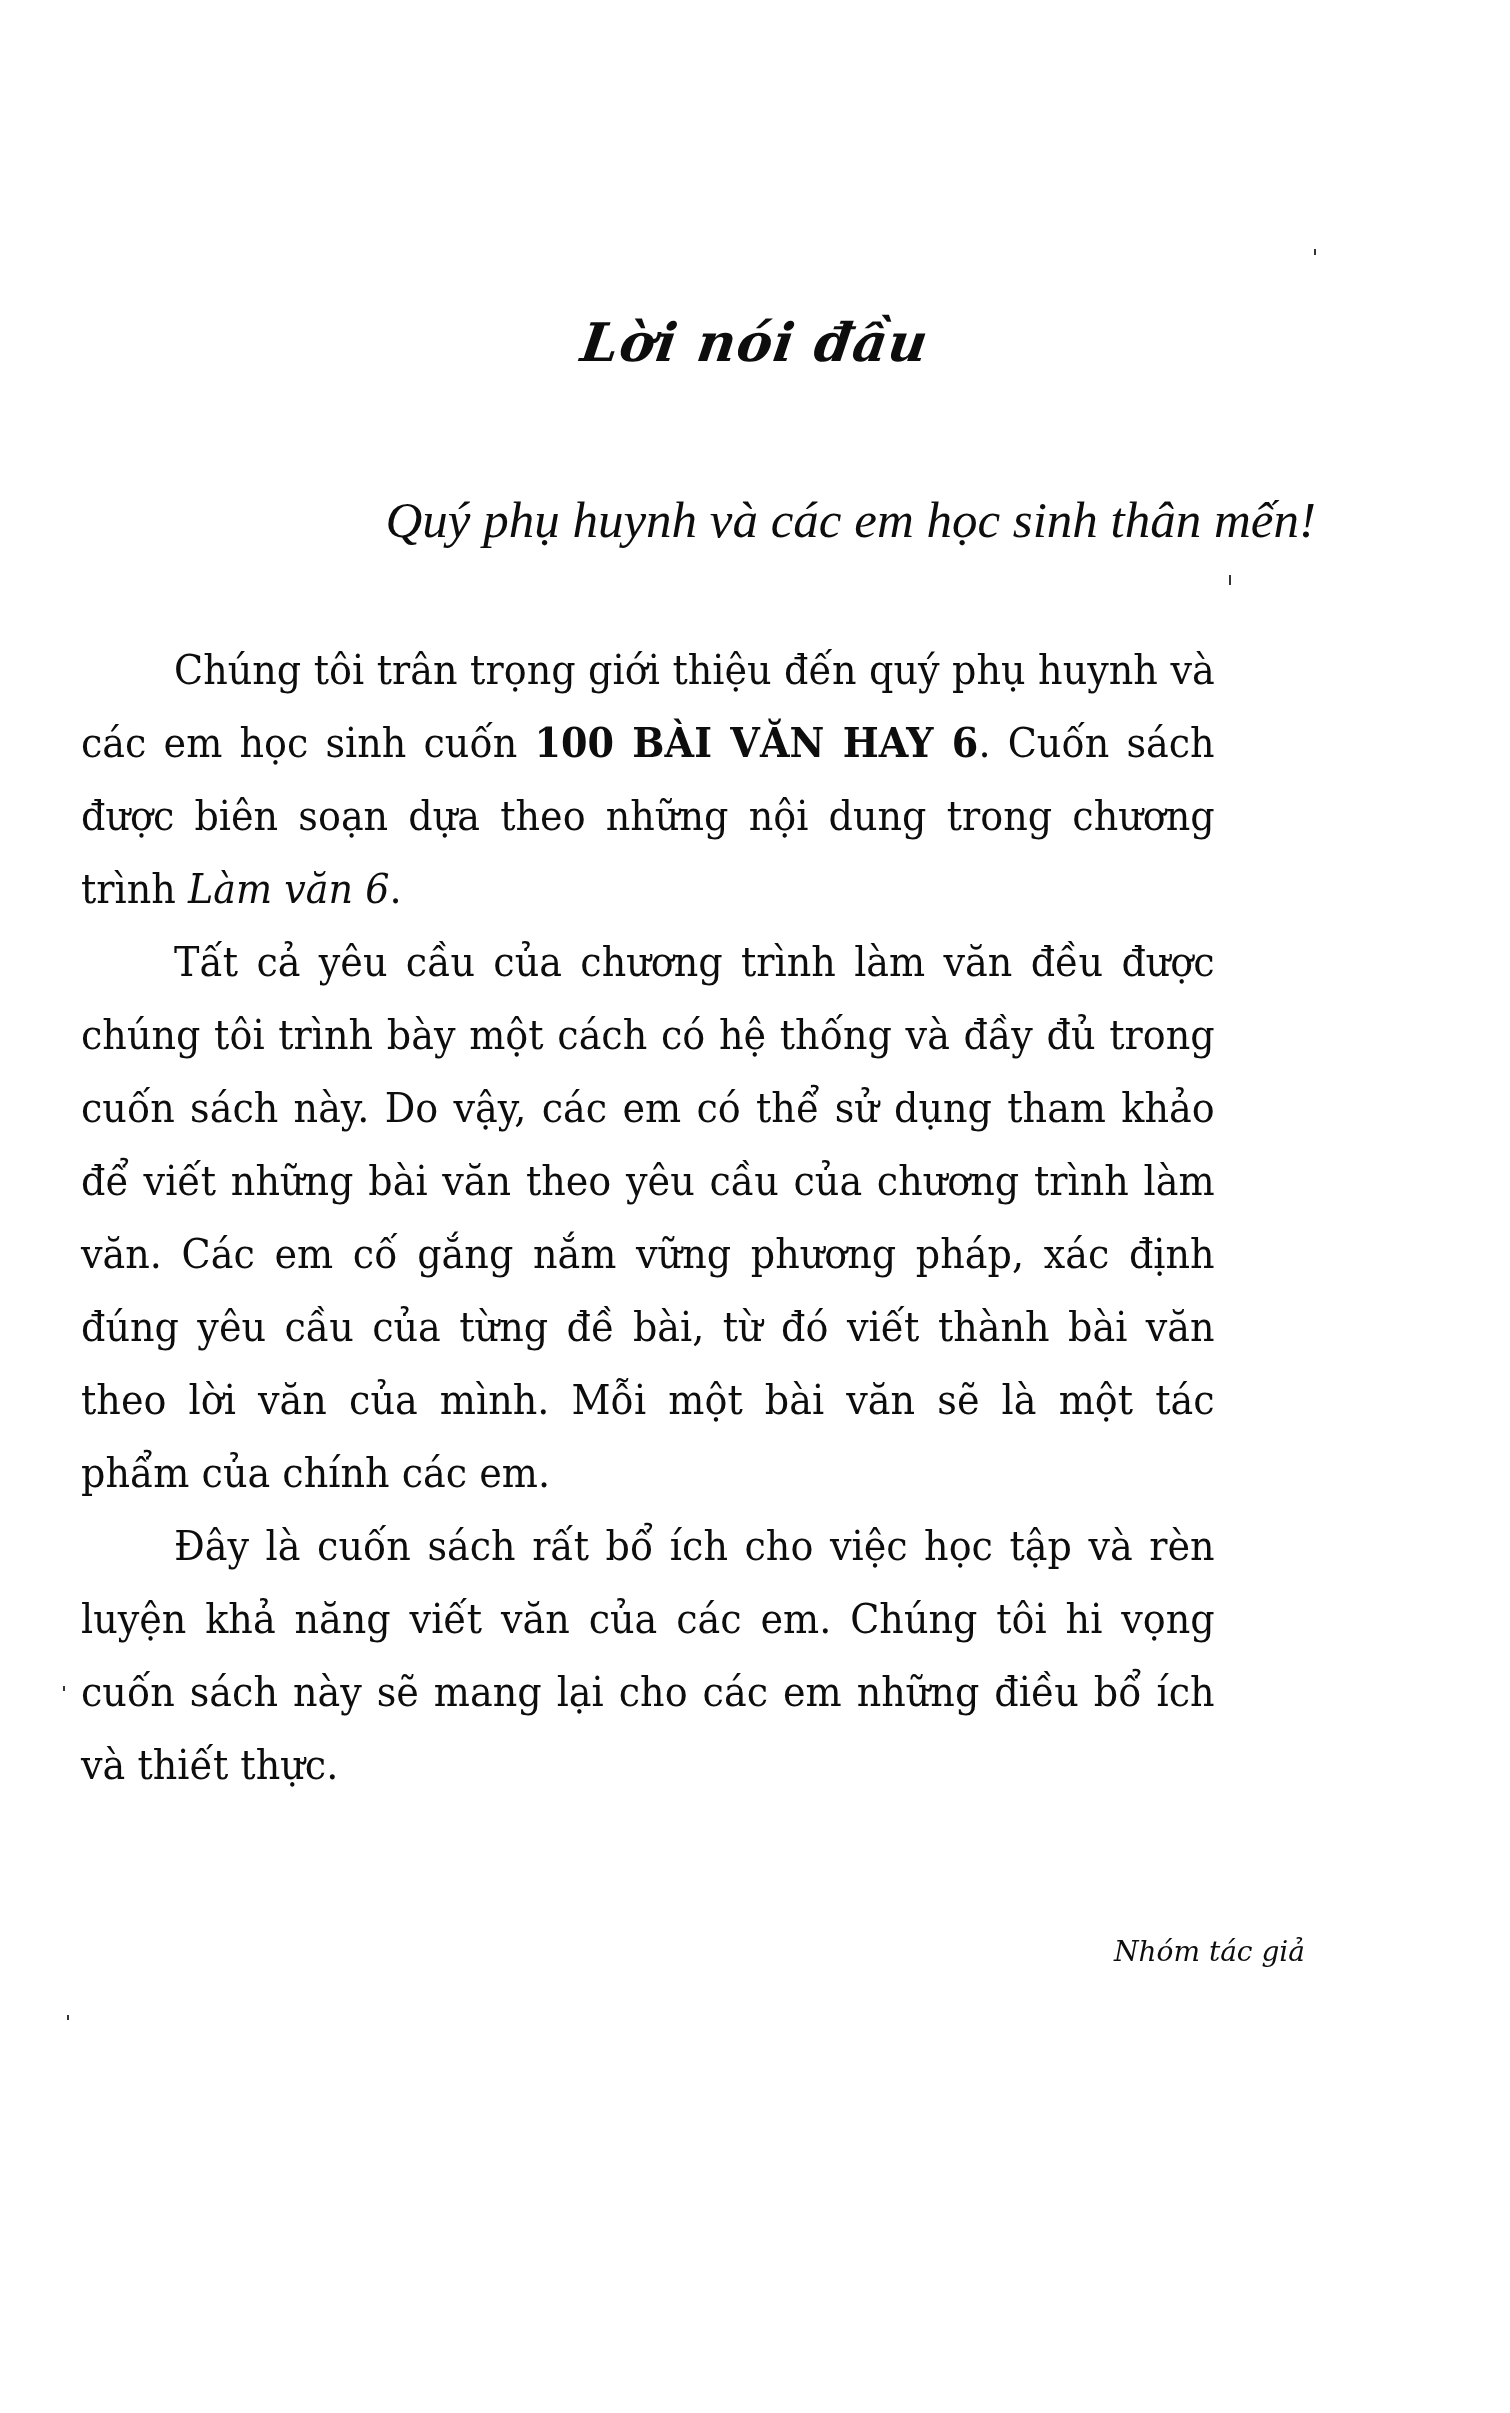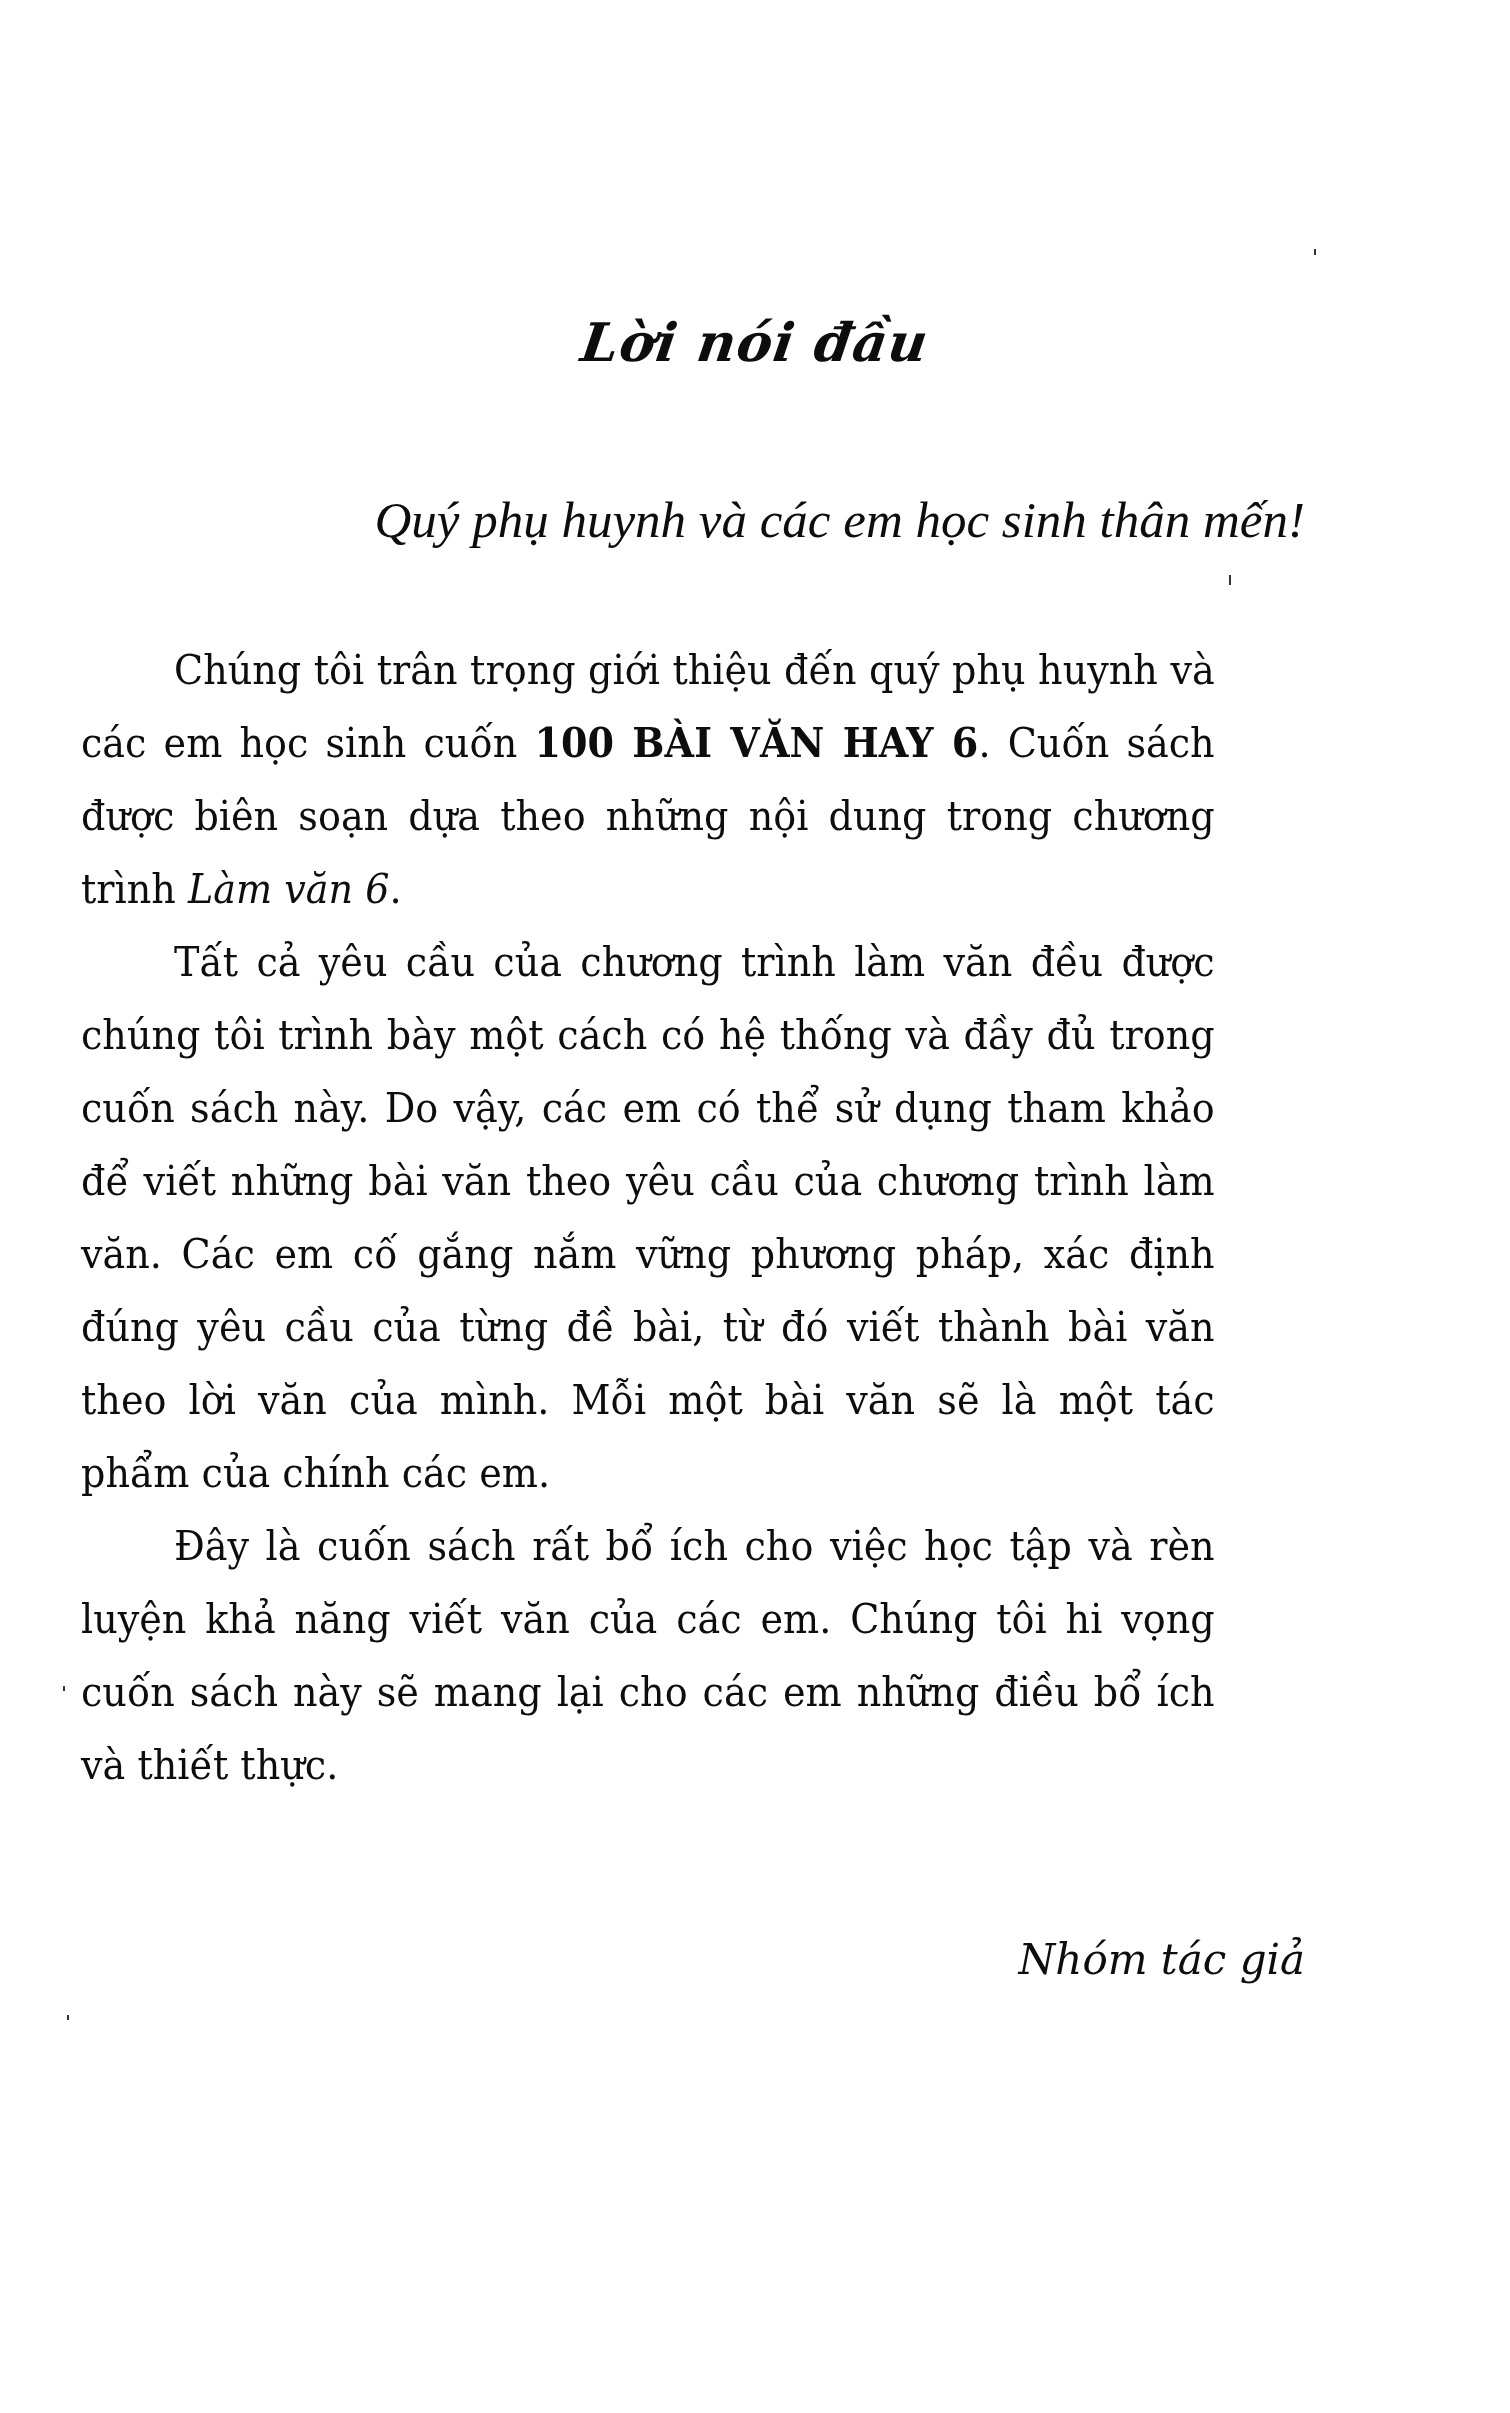--- a/index.html
+++ b/index.html
@@ -31,21 +31,21 @@
       font-style: italic;
       font-weight: bold;
       font-size: 53px;
       letter-spacing: 1.2px;
       color: #0d0d0d;
       transform: skewX(-8deg);
     }
     .salutation {
       position: absolute;
       top: 491px;
-      right: 205px;
+      right: 194px;
       font-family: "Liberation Serif", serif;
       font-style: italic;
       font-size: 51px;
       color: #0d0d0d;
       white-space: nowrap;
     }
     .body-text {
       position: absolute;
       left: 81px;
       top: 634px;
@@ -67,21 +67,21 @@
       margin-top: 0;
     }
     .bold { font-weight: bold; }
     .ital { font-style: italic; }
     .signature {
       position: absolute;
       top: 1935px;
       right: 205px;
       font-family: "DejaVu Serif", serif;
       font-style: italic;
-      font-size: 42px;
+      font-size: 28px;
       color: #0d0d0d;
       white-space: nowrap;
     }
     .speck {
       position: absolute;
       width: 1.9px;
       height: 7.5px;
       background: #333;
     }
   </style>

